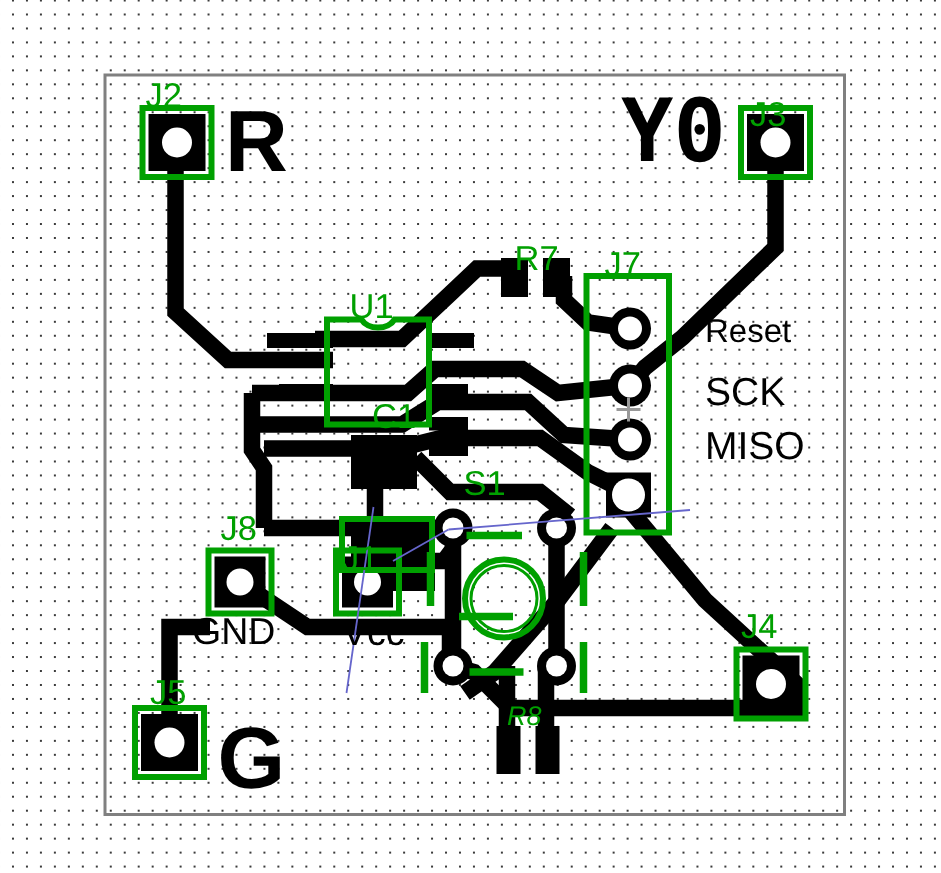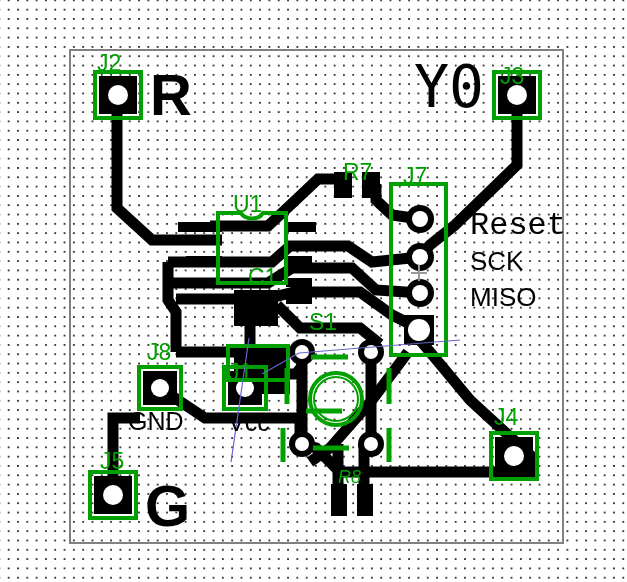--- a/index.html
+++ b/index.html
@@ -196,24 +196,24 @@
       <line x1="299" y1="353" x2="460" y2="340"></line>
     </g>
 
     <g stroke="#999999" stroke-width="2">
       <line x1="411" y1="273" x2="427" y2="273"></line>
       <line x1="419" y1="265" x2="419" y2="281"></line>
     </g>
   </svg>
 
   <div class="lbl" style="left:150px;top:66px;font-size:58px;font-weight:bold;color:#000;font-family:'Liberation Sans',sans-serif;">R</div>
-  <div class="lbl" style="left:414px;top:58px;font-size:58px;font-weight:normal;color:#000;font-family:'DejaVu Sans Mono',monospace;">Y0</div>
+  <div class="lbl" style="left:414px;top:58px;font-size:58px;font-weight:bold;color:#000;font-family:'DejaVu Sans Mono',monospace;">Y0</div>
   <div class="lbl" style="left:145px;top:477px;font-size:58px;font-weight:bold;color:#000;font-family:'Liberation Sans',sans-serif;">G</div>
 
-  <div class="lbl" style="left:470px;top:210px;font-size:32px;color:#000;font-family:Liberation Mono, monospace;">Reset</div>
+  <div class="lbl" style="left:470px;top:210px;font-size:22px;color:#000;">Reset</div>
   <div class="lbl" style="left:470px;top:248px;font-size:26px;color:#000;">SCK</div>
   <div class="lbl" style="left:470px;top:284px;font-size:26px;color:#000;">MISO</div>
   <div class="lbl" style="left:128px;top:409px;font-size:25px;color:#000;">GND</div>
   <div class="lbl" style="left:228px;top:410px;font-size:25px;color:#000;">Vcc</div>
 
   <div class="lbl" style="left:97px;top:52px;font-size:23px;color:#00a000;">J2</div>
   <div class="lbl" style="left:500px;top:52px;font-size:23px;color:#00a000;margin-top:13px;">J3</div>
   <div class="lbl" style="left:403px;top:165px;font-size:23px;color:#00a000;">J7</div>
   <div class="lbl" style="left:343px;top:161px;font-size:23px;color:#00a000;">R7</div>
   <div class="lbl" style="left:233px;top:193px;font-size:23px;color:#00a000;">U1</div>

